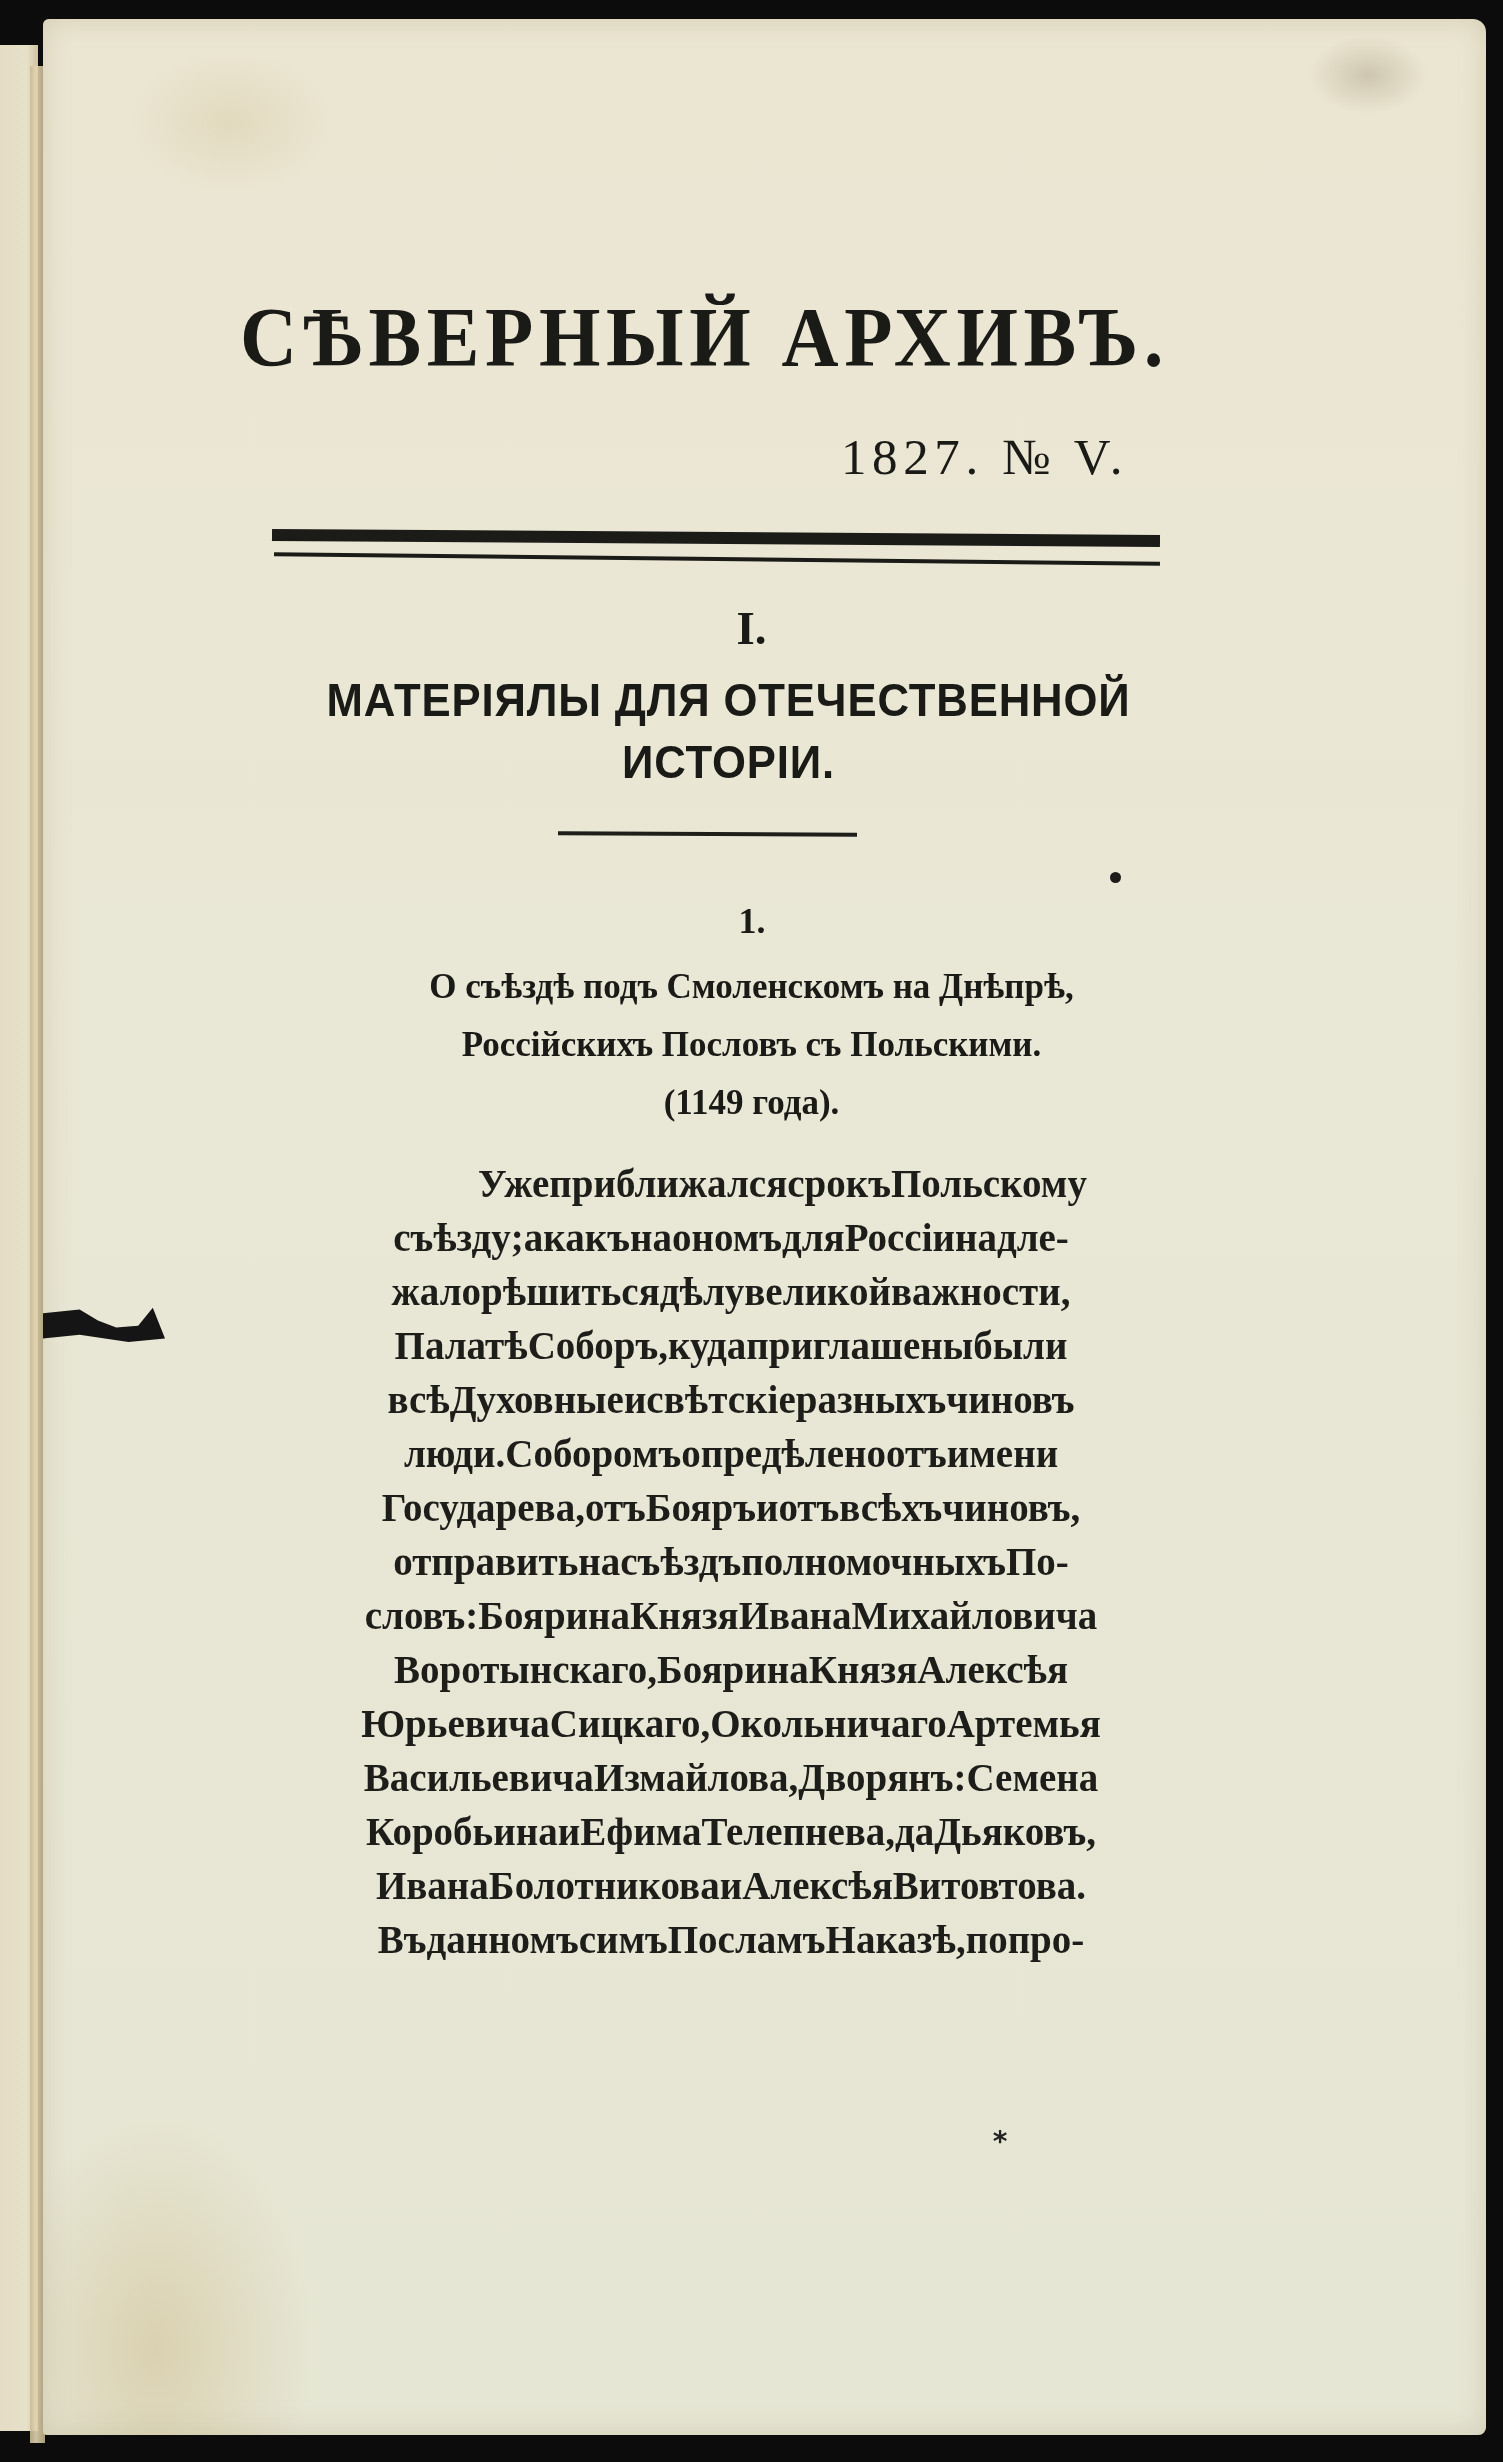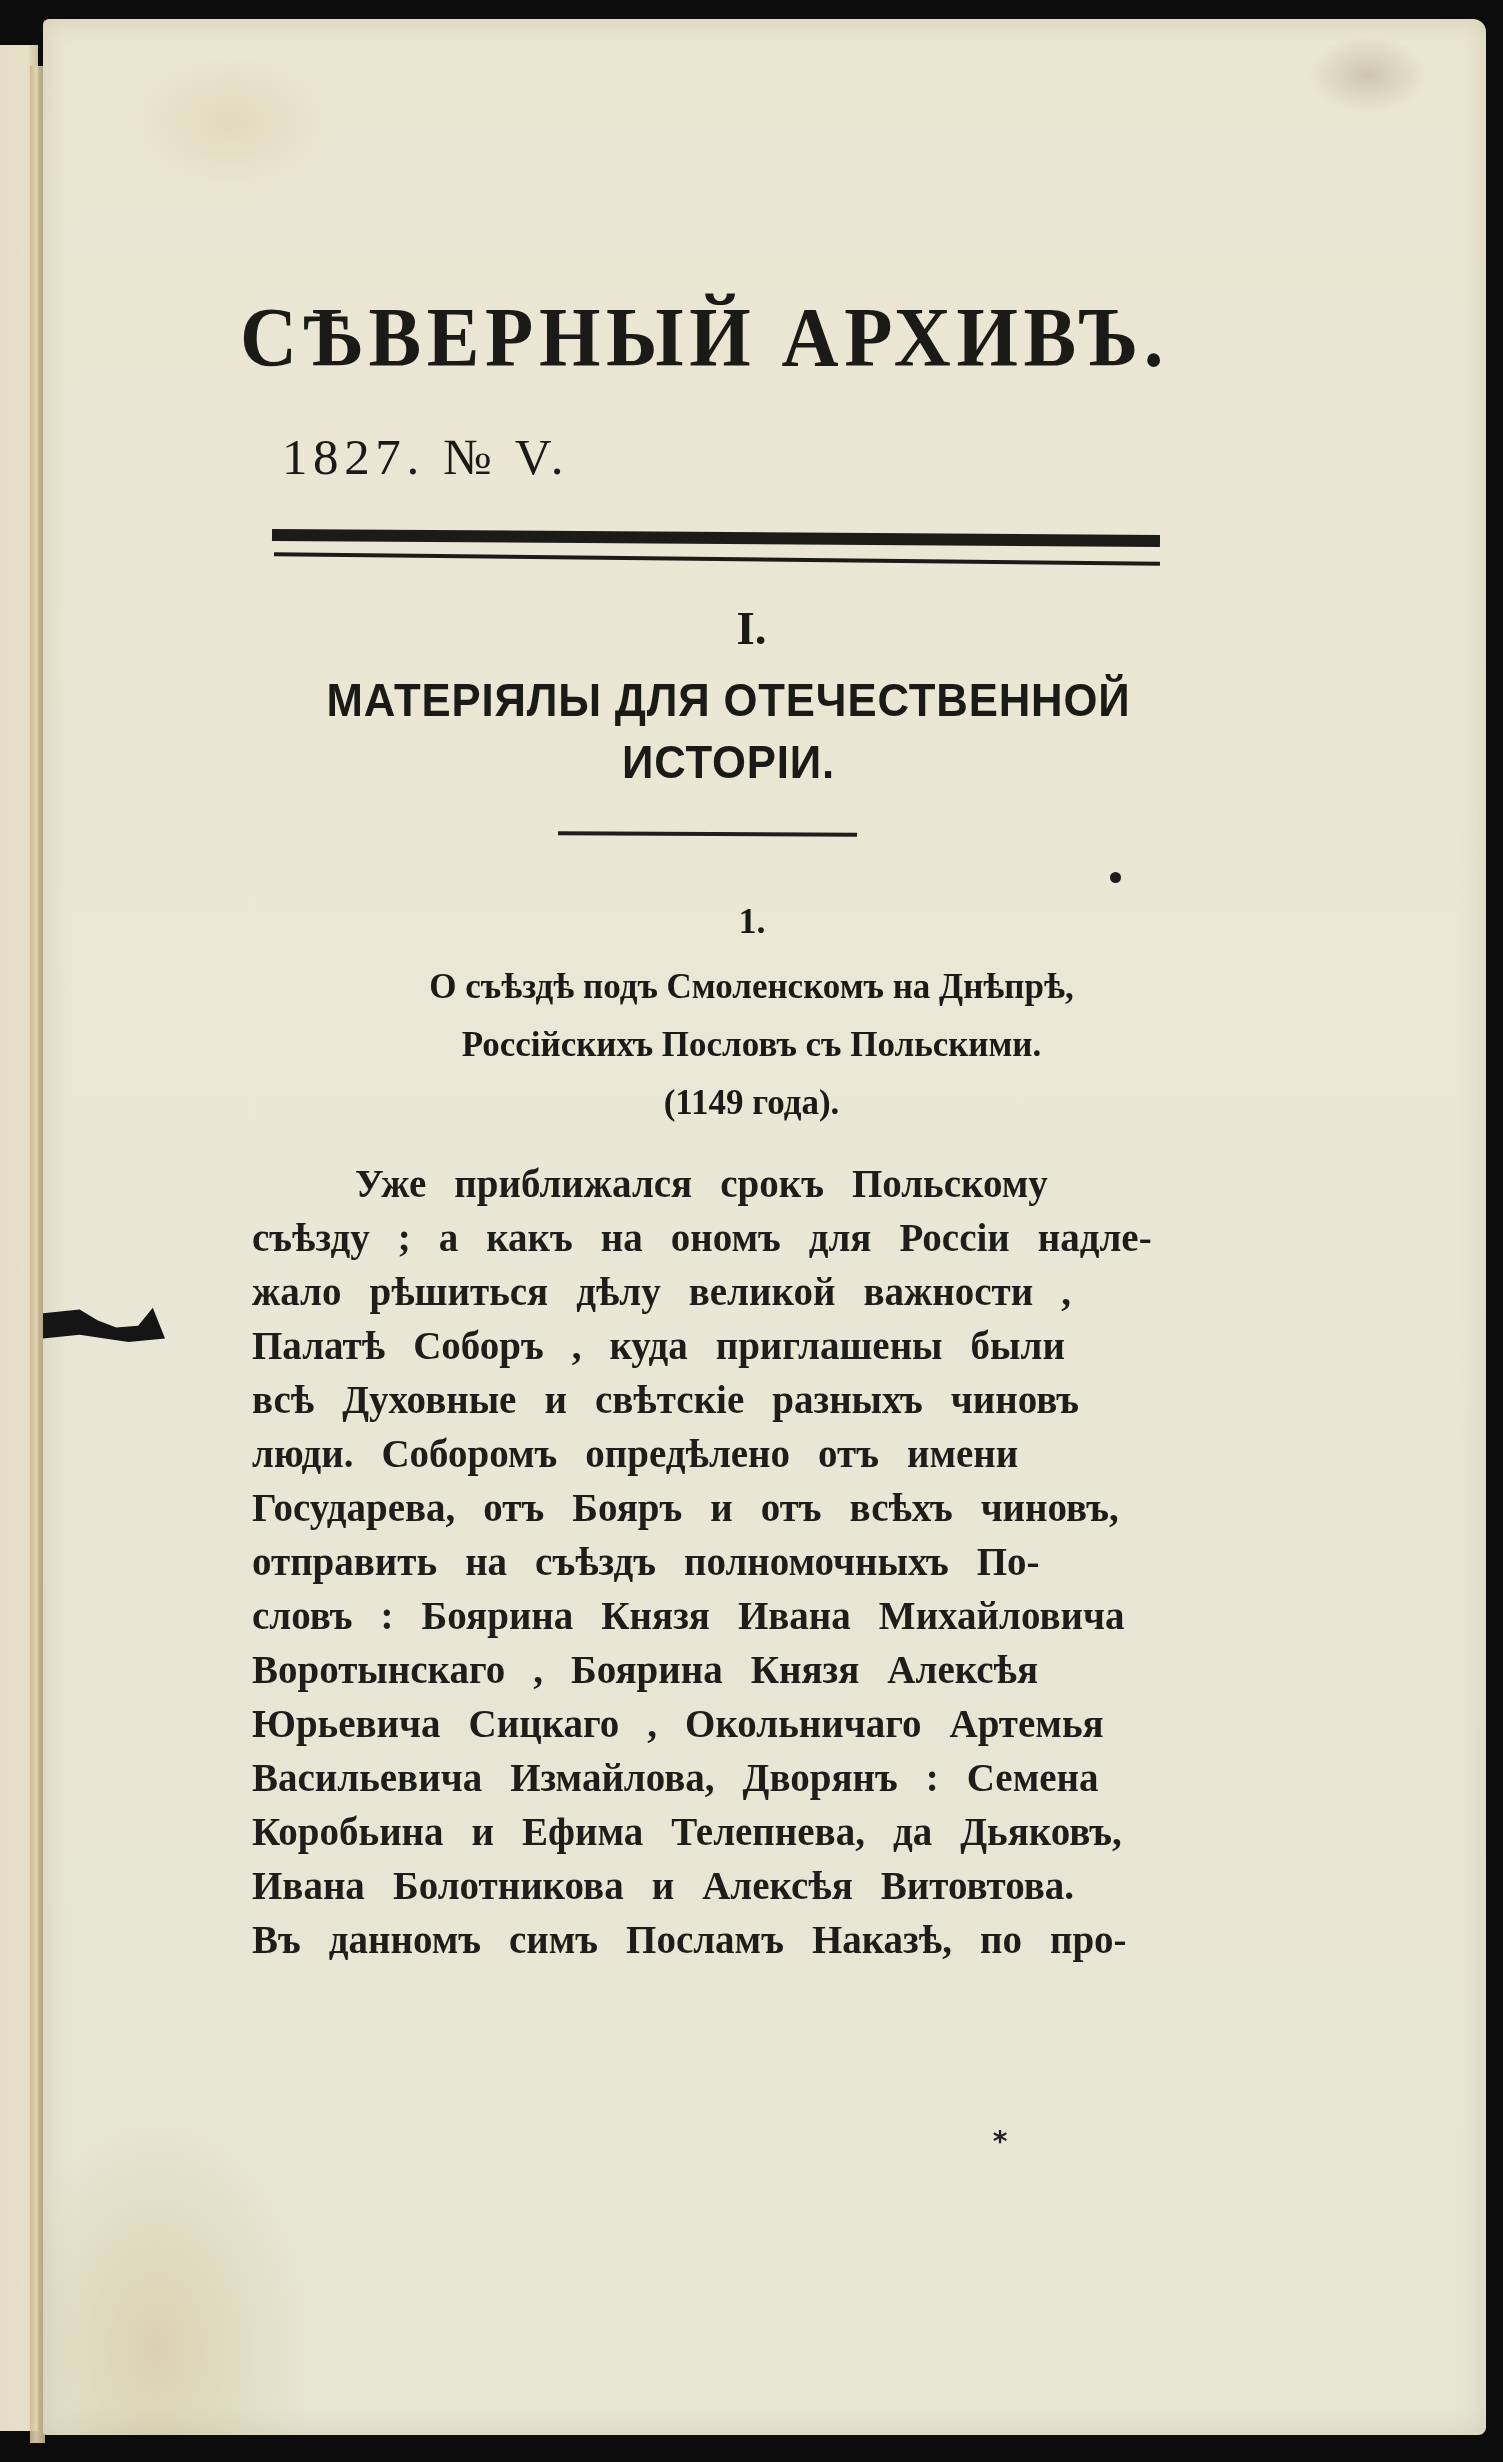--- a/index.html
+++ b/index.html
@@ -76,21 +76,21 @@
       font-weight: bold;
       letter-spacing: 5.6px;
       font-family: "Liberation Serif", "DejaVu Serif", serif;
       transform: scaleY(1.08);
     }
     .issue {
       position: absolute;
       left: 282px;
       width: 846px;
       top: 428px;
-      text-align: left;
+      text-align: right;
       font-size: 51px;
       letter-spacing: 5.6px;
       font-family: "Liberation Serif", serif;
     }
     .rule-thick {
       position: absolute;
       left: 272px;
       top: 532px;
       width: 888px;
       height: 12.2px;
@@ -174,24 +174,23 @@
       width: 958px;
       top: 1157px;
       font-size: 39px;
       line-height: 54px;
       font-family: "Liberation Serif", serif;
       font-weight: bold;
       color: #1d1d1a;
     }
     .body-line {
       display: flex;
-      justify-content: flex-start;
+      justify-content: center;
       white-space: nowrap;
       height: 54px;
-      gap: 28px;
     }
     .body-line.indent {
       padding-left: 103px;
     }
     .body-line span {
       display: inline-block;
     }
     .ornament {
       position: absolute;
       left: 986px;

